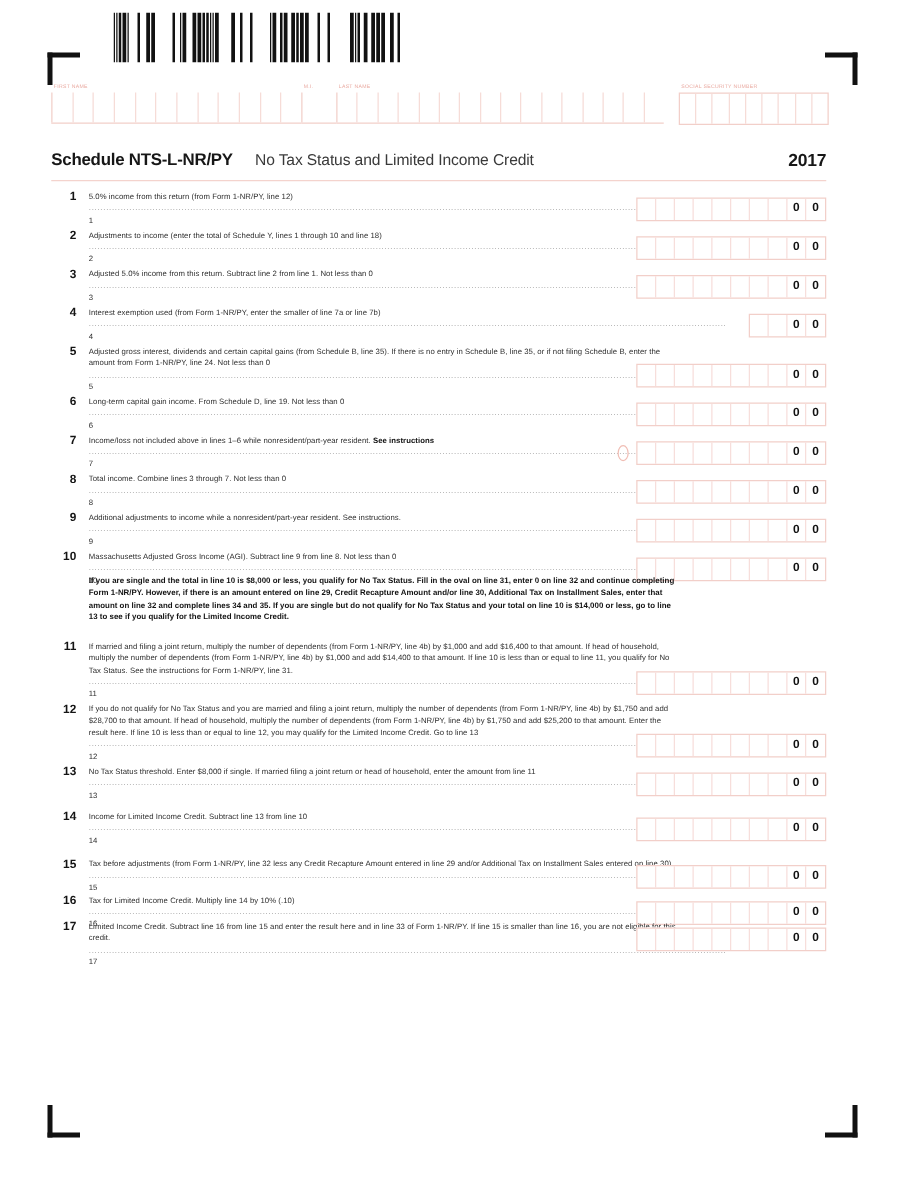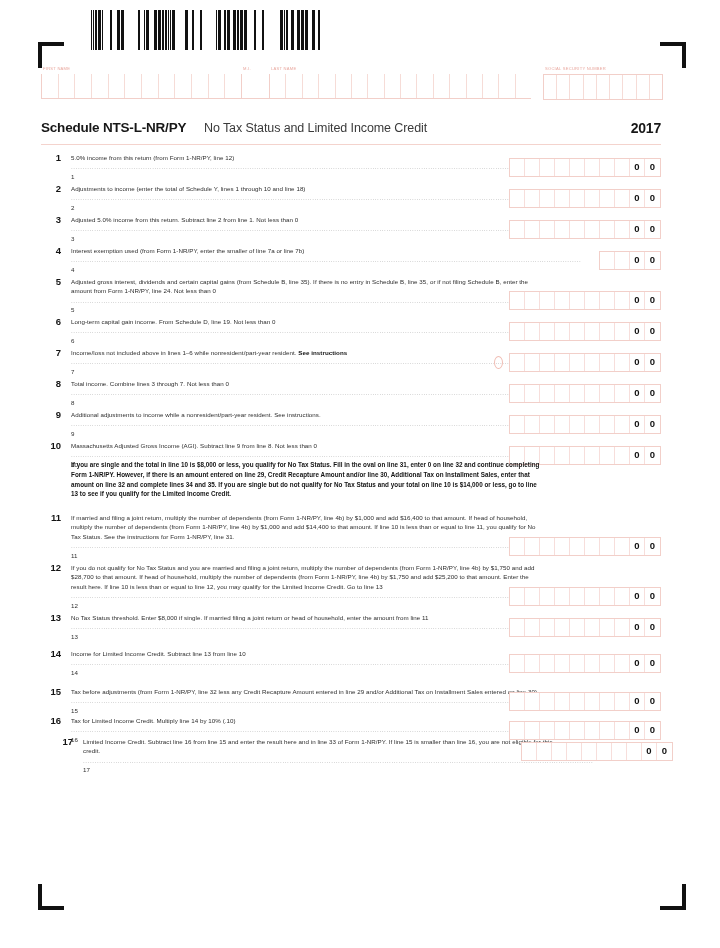--- a/index.html
+++ b/index.html
@@ -621,21 +621,21 @@
         <span class="acell"></span>
         <span class="acell"></span>
         <span class="acell"></span>
         <span class="acell"></span>
         <span class="acell"></span>
         <span class="acell"></span>
         <span class="cents">0</span>
         <span class="cents">0</span>
       </div>
     </div>
-    <div class="line-row" style="height: 19px; position: absolute; top: 584px; left: 12px;">
+    <div class="line-row" style="height: 19px; position: absolute; top: 584px; left: 0px;">
       <div class="line-no">17</div>
       <div class="line-body">Limited Income Credit. Subtract line 16 from line 15 and enter the result here and in line 33 of Form 1-NR/PY. If line 15 is smaller than line 16, you are not eligible for this credit. <span class="lead-dots">............................................................................................................................................................................................................................</span> <span class="ref-no">17</span></div>
       <div class="amount full" style="top: 5.6px;">
         <span class="acell"></span>
         <span class="acell"></span>
         <span class="acell"></span>
         <span class="acell"></span>
         <span class="acell"></span>
         <span class="acell"></span>
         <span class="acell"></span>

